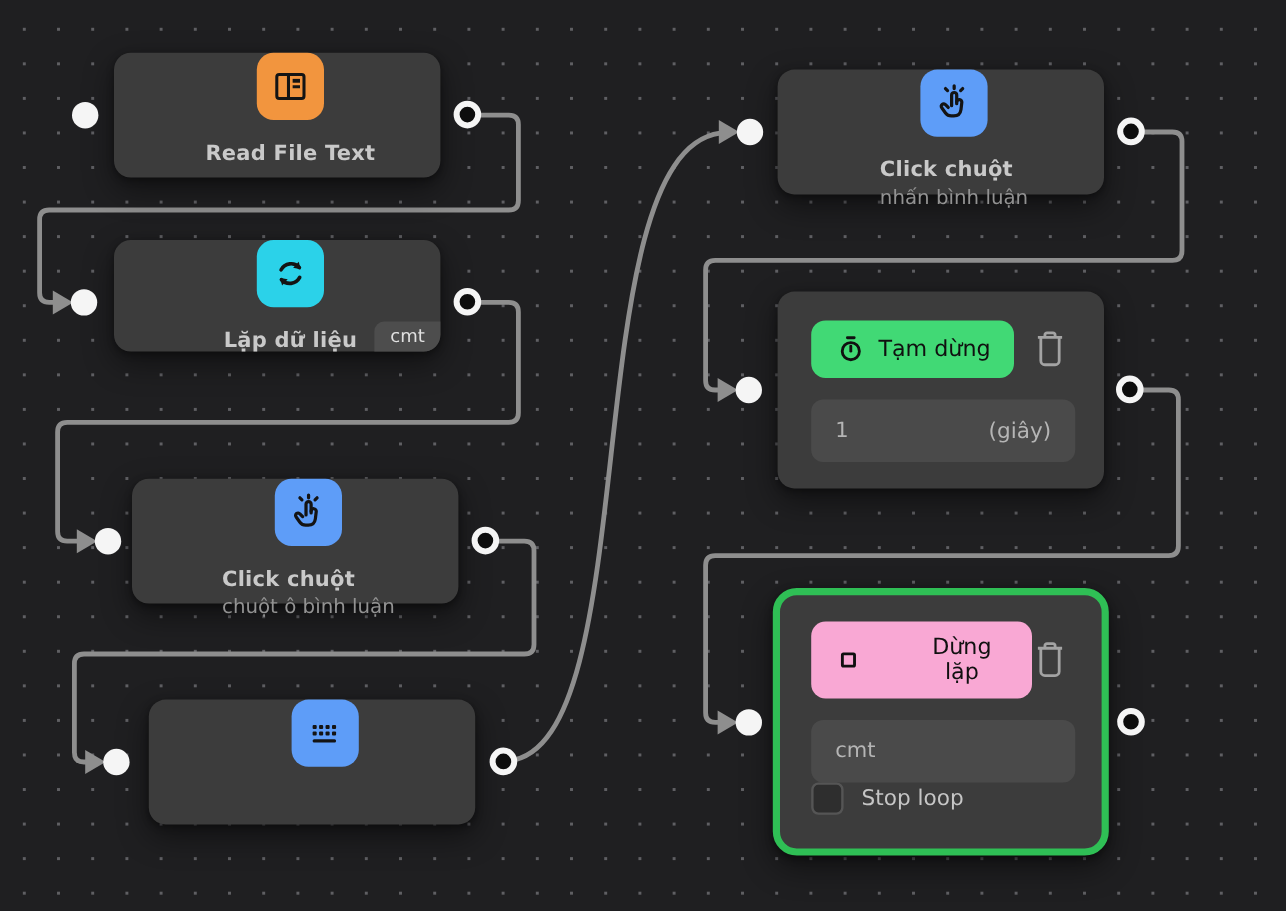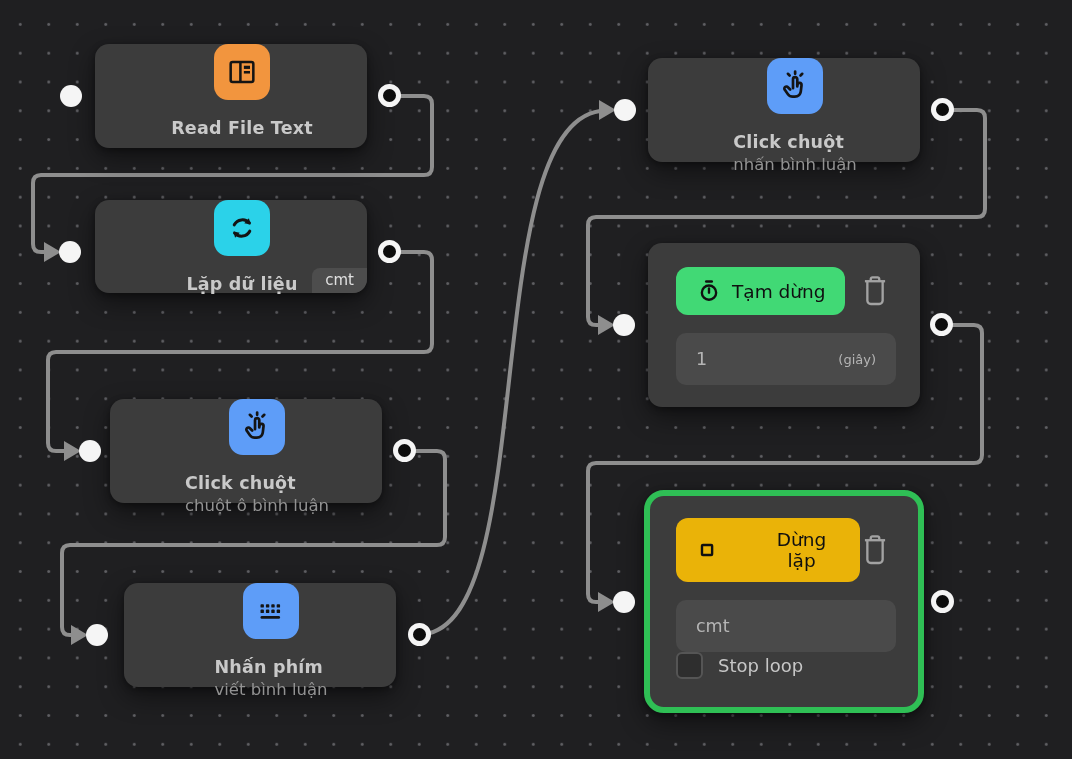--- a/index.html
+++ b/index.html
@@ -43,31 +43,31 @@
   }
   
   .big{display:block;padding:24px 24px 0 28px;}
   .big-head{display:flex;align-items:center;justify-content:space-between;}
   .pill{
     display:inline-flex;align-items:center;gap:10px;border:none;cursor:pointer;
     padding:11px 20px;border-radius:12px;font-size:18.5px;color:#101010;
     font-family:inherit;
   }
   .pill-green{background:var(--green);}
-  .pill-cyan{background:#eab308;gap:45px;}
+  .pill-cyan{background:#f9a8d4;gap:45px;}
   .trash-btn{background:none;border:none;cursor:pointer;padding:0;margin-right:6px;display:flex;}
   .field{
     margin-top:18px;background:var(--field);border-radius:10px;height:52px;
     display:flex;align-items:center;justify-content:space-between;padding:0 20px;
   }
   .field input{
     background:transparent;border:none;outline:none;color:var(--field-fg);
     font-size:17.5px;width:120px;font-family:inherit;
   }
-  .unit{color:var(--field-fg);font-size:13px;}
+  .unit{color:var(--field-fg);font-size:18px;}
   .check-row{display:flex;align-items:center;gap:15px;margin-top:0;}
   .checkbox{
     width:27px;height:27px;border-radius:6px;background:#2e2e2e;
     border:2px solid #555;cursor:pointer;
   }
   .check-label{color:#c6c6c6;font-size:18px;}
   
   .port{position:absolute;z-index:3;border-radius:50%;}
   .port-in{width:22px;height:22px;background:var(--port);}
   .port-out{width:23px;height:23px;background:#0d0d0d;border:5.5px solid var(--port);}
@@ -159,24 +159,20 @@
         <rect x="8.4" y="7.2" width="2.4" height="2.4" rx="0.6"></rect>
         <rect x="12.2" y="7.2" width="2.4" height="2.4" rx="0.6"></rect>
         <rect x="16" y="7.2" width="2.4" height="2.4" rx="0.6"></rect>
       <rect x="4.6" y="11" width="2.4" height="2.4" rx="0.6"></rect>
         <rect x="8.4" y="11" width="2.4" height="2.4" rx="0.6"></rect>
         <rect x="12.2" y="11" width="2.4" height="2.4" rx="0.6"></rect>
         <rect x="16" y="11" width="2.4" height="2.4" rx="0.6"></rect>
       <rect x="4.6" y="15.6" width="13.8" height="1.9" rx="0.9"></rect>
     </svg>
   </div>
-  <div>
-    <div class="node-title">Nhấn phím</div>
-    <div class="node-sub">viết bình luận</div>
-  </div>
 </div>
 
 <div class="node" style="left:648px;top:58px;width:272px;height:104px;">
   <div class="icon-tile tile-blue">
     <svg width="34" height="34" viewBox="0 0 24 24" fill="none" stroke="#141414" stroke-width="1.9" stroke-linecap="round" stroke-linejoin="round">
       <path d="M10.6 13.5 V7.2 a1.5 1.5 0 0 1 3 0 v5.1"></path>
       <path d="M13.6 11.2 a1.5 1.5 0 0 1 3 .3 l-.5 4.3 c-.3 2.2-1.9 3.7-4.2 3.7 h-1.5 c-1.4 0-2.6-.6-3.4-1.7 l-2.2-3.1 a1.4 1.4 0 0 1 2.2-1.8 l1.6 1.6"></path>
       <path d="M8.2 4.6 7 3.4 M12.1 3.4 V1.8 M15.9 4.6 17.1 3.4"></path>
     </svg>
   </div>

